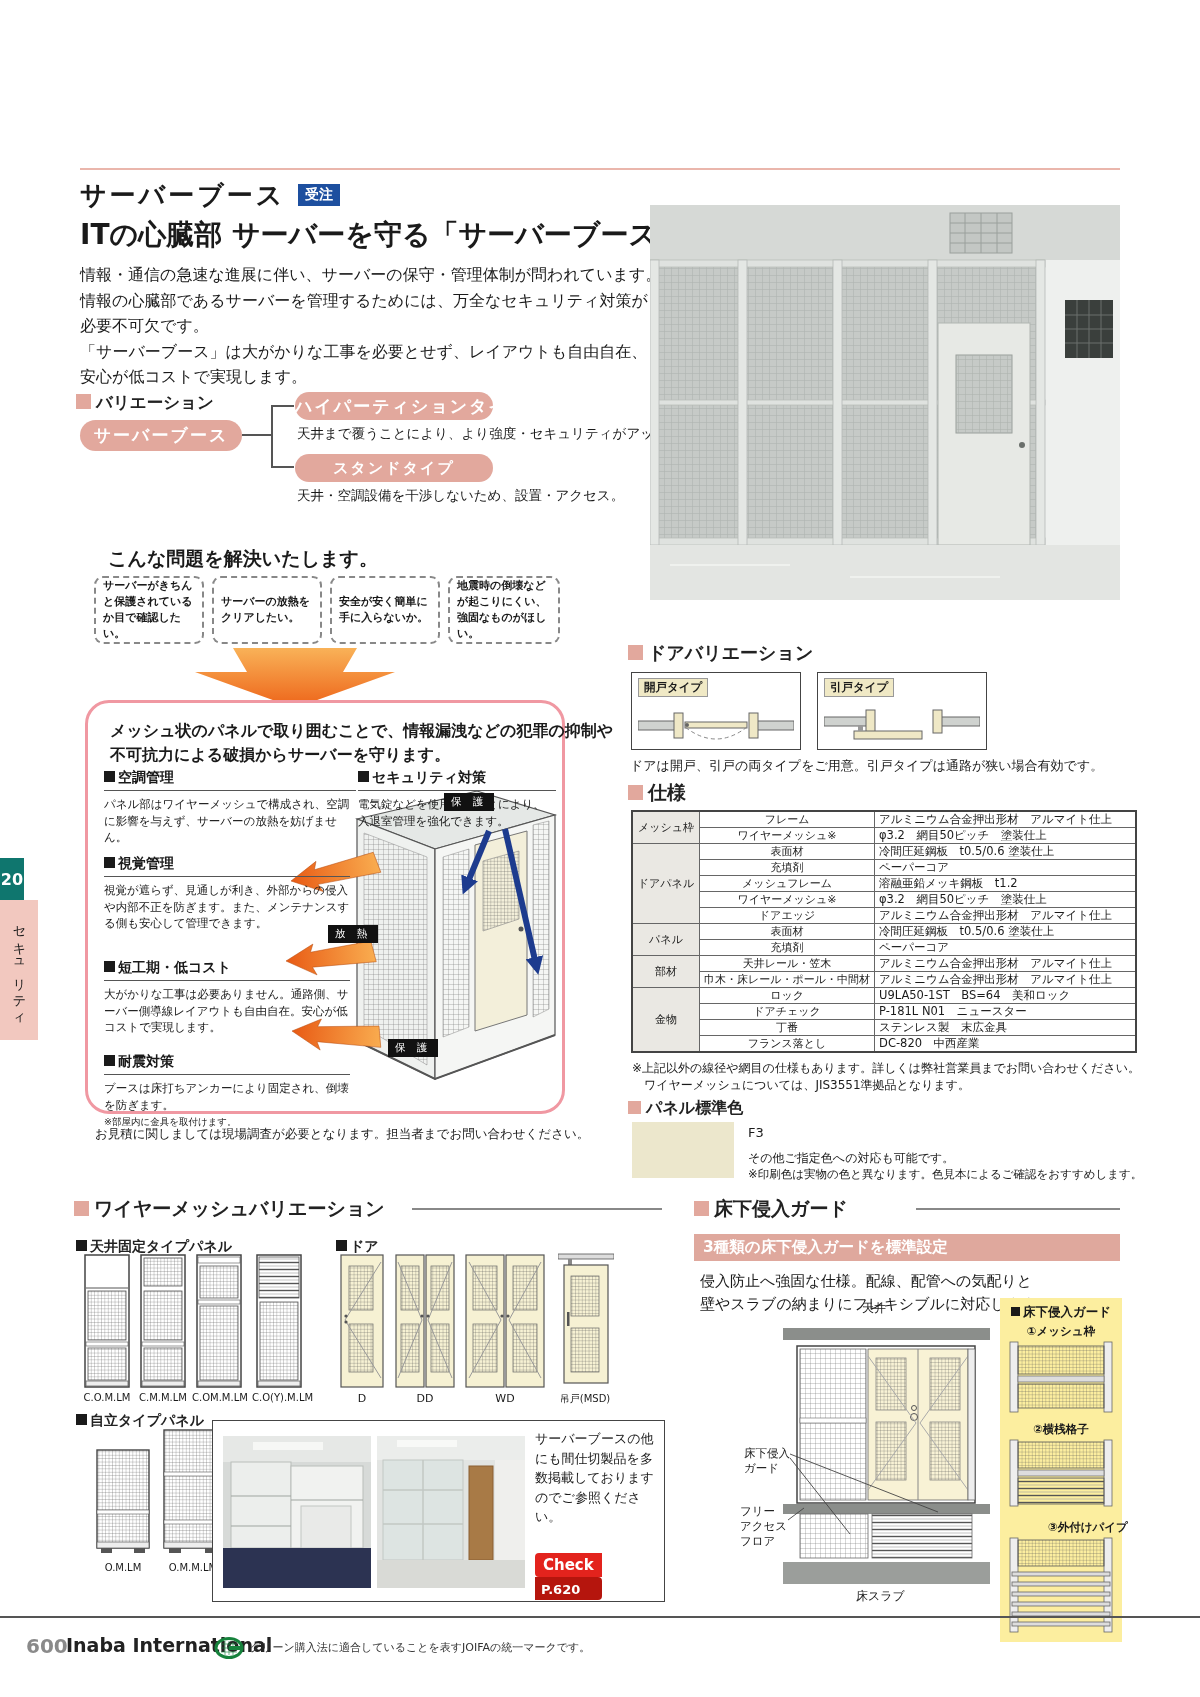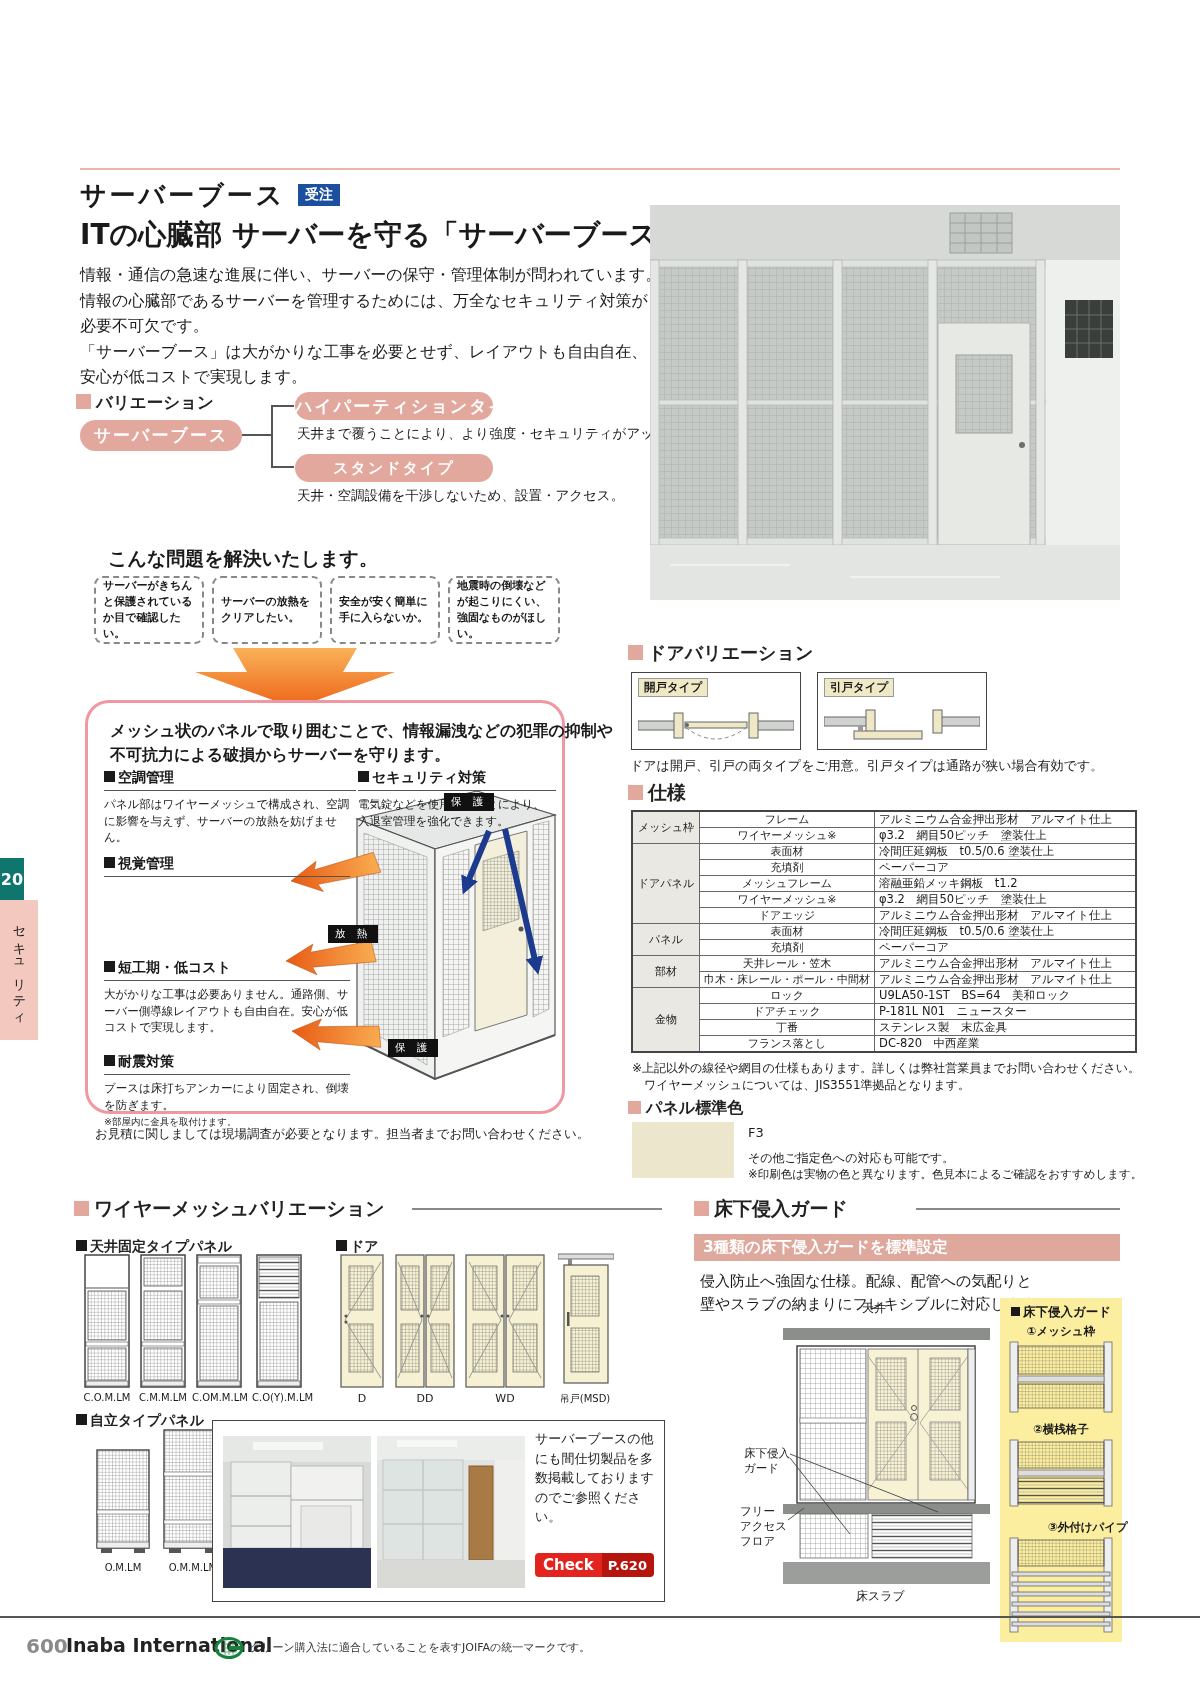--- a/index.html
+++ b/index.html
@@ -143,20 +143,21 @@
     <div class="abs feat" style="left:16px;top:66px;width:252px;">
       <div class="feat-h"><span class="sqb"></span><span>空調管理</span></div>
       <div class="feat-b">パネル部はワイヤーメッシュで構成され、空調に影響を与えず、サーバーの放熱を妨げません。</div>
     </div>
     <div class="abs feat" style="left:270px;top:66px;width:198px;">
       <div class="feat-h"><span class="sqb"></span><span>セキュリティ対策</span></div>
       <div class="feat-b">電気錠などを使用することにより、入退室管理を強化できます。</div>
     </div>
     <div class="abs feat" style="left:16px;top:152px;width:246px;">
       <div class="feat-h"><span class="sqb"></span><span>視覚管理</span></div>
+      <div class="feat-b">視覚が遮らず、見通しが利き、外部からの侵入や内部不正を防ぎます。また、メンテナンスする側も安心して管理できます。</div>
     </div>
     <div class="abs feat" style="left:16px;top:256px;width:246px;">
       <div class="feat-h"><span class="sqb"></span><span>短工期・低コスト</span></div>
       <div class="feat-b">大がかりな工事は必要ありません。通路側、サーバー側導線レイアウトも自由自在。安心が低コストで実現します。</div>
     </div>
     <div class="abs feat" style="left:16px;top:350px;width:246px;">
       <div class="feat-h"><span class="sqb"></span><span>耐震対策</span></div>
       <div class="feat-b">ブースは床打ちアンカーにより固定され、倒壊を防ぎます。</div>
       <div class="feat-n">※部屋内に金具を取付けます。</div>
     </div>
@@ -417,21 +418,21 @@
       <rect width="148" height="152" fill="#e2e4e2"></rect>
       <rect x="0" y="0" width="148" height="24" fill="#ebedeb"></rect>
       <rect x="20" y="4" width="60" height="7" fill="#f8f9f7"></rect>
       <rect x="6" y="24" width="80" height="100" fill="#dde4e2" stroke="#c2c7c4"></rect>
       <path d="M6,54 h80 M6,88 h80 M46,24 v100" stroke="#c2c7c4" stroke-width="1.5" fill="none"></path>
       <rect x="92" y="30" width="24" height="94" fill="#a87a46" stroke="#8a5f33"></rect>
       <rect x="118" y="24" width="30" height="100" fill="#efefed"></rect>
       <rect x="0" y="124" width="148" height="28" fill="#d9dad6"></rect>
     </svg>
     <div class="abs" style="left:322px;top:8px;width:122px;font-size:13px;line-height:19.5px;">サーバーブースの他にも間仕切製品を多数掲載しておりますのでご参照ください。</div>
-    <div class="abs check-badge" style="left:322px;top:132px;">
+    <div class="abs check-badge" style="left:322px;top:132px;flex-direction:column;">
       <span class="check-main">Check</span>
       <span class="check-page">P.620</span>
     </div>
   </div>
 
   <div class="abs sec-h" style="left:694px;top:1196px;font-size:19px;"><span class="sqp"></span><span>床下侵入ガード</span></div>
   <div class="abs rule" style="left:916px;top:1208px;width:204px;height:1.5px;"></div>
   <div class="abs banner-pink" style="left:694px;top:1234px;width:426px;height:27px;">3種類の床下侵入ガードを標準設定</div>
   <div class="abs" style="left:700px;top:1270px;font-size:15px;line-height:23px;">
     <div>侵入防止へ強固な仕様。配線、配管への気配りと</div>

